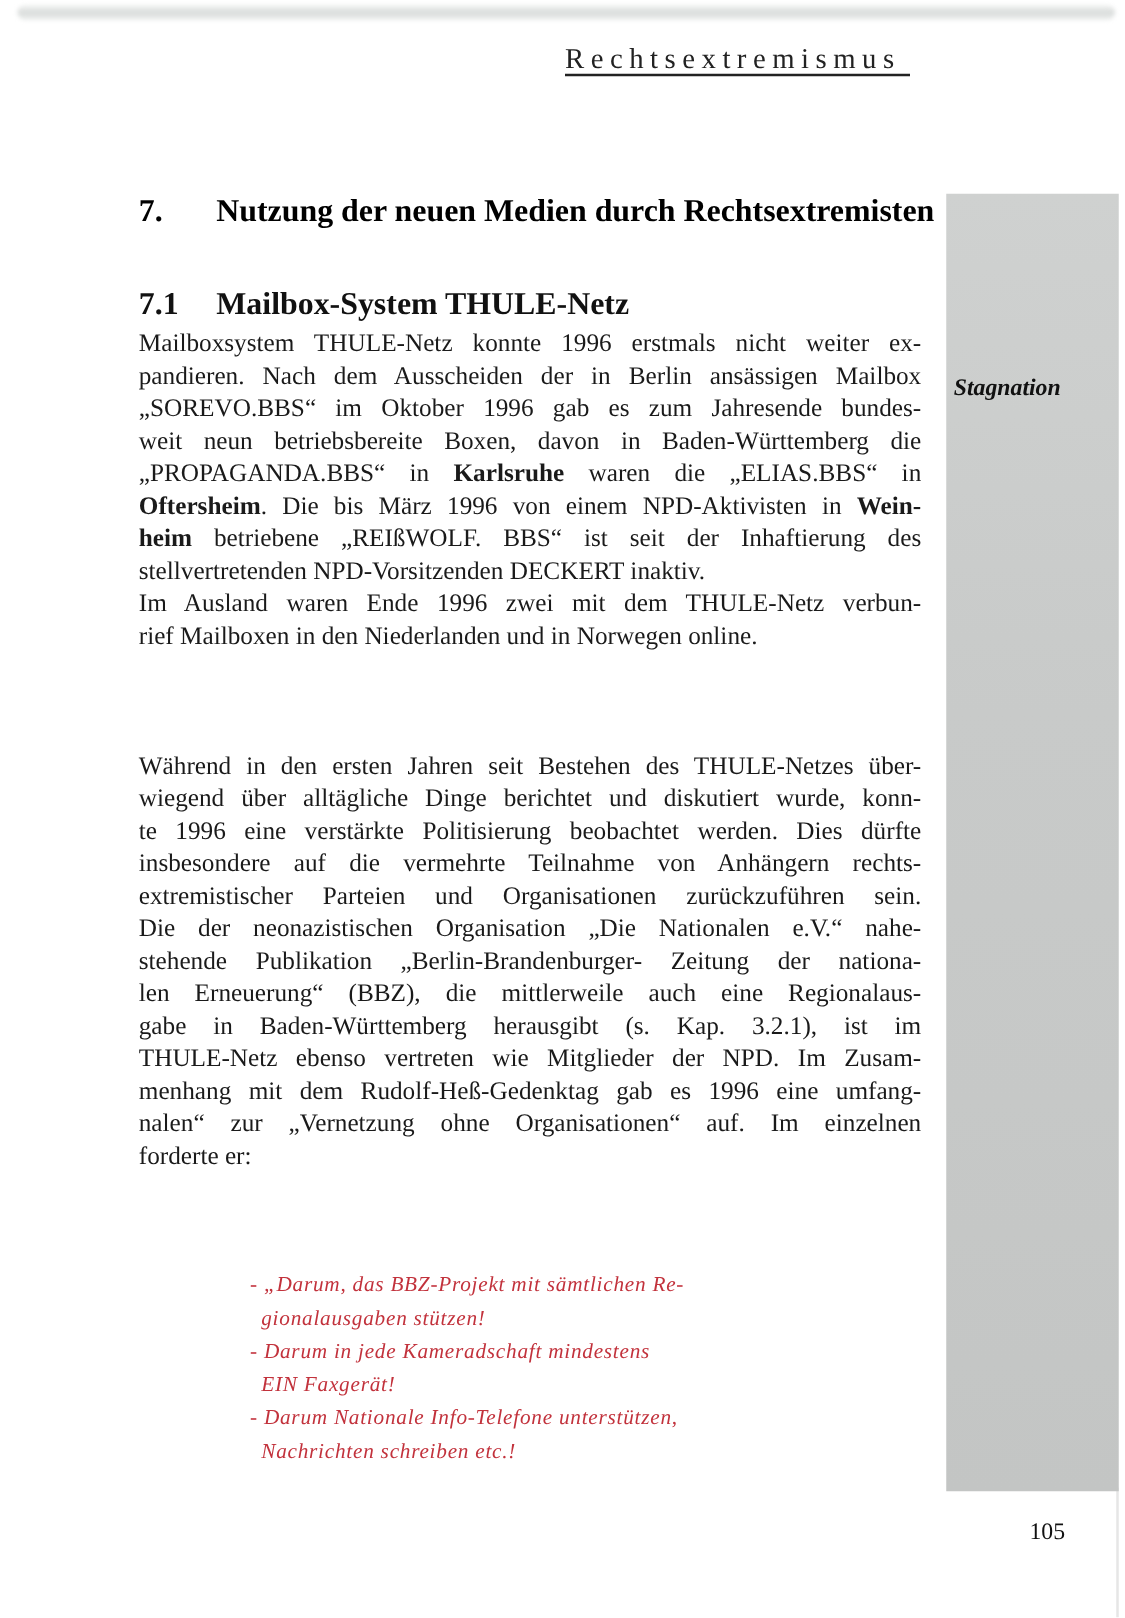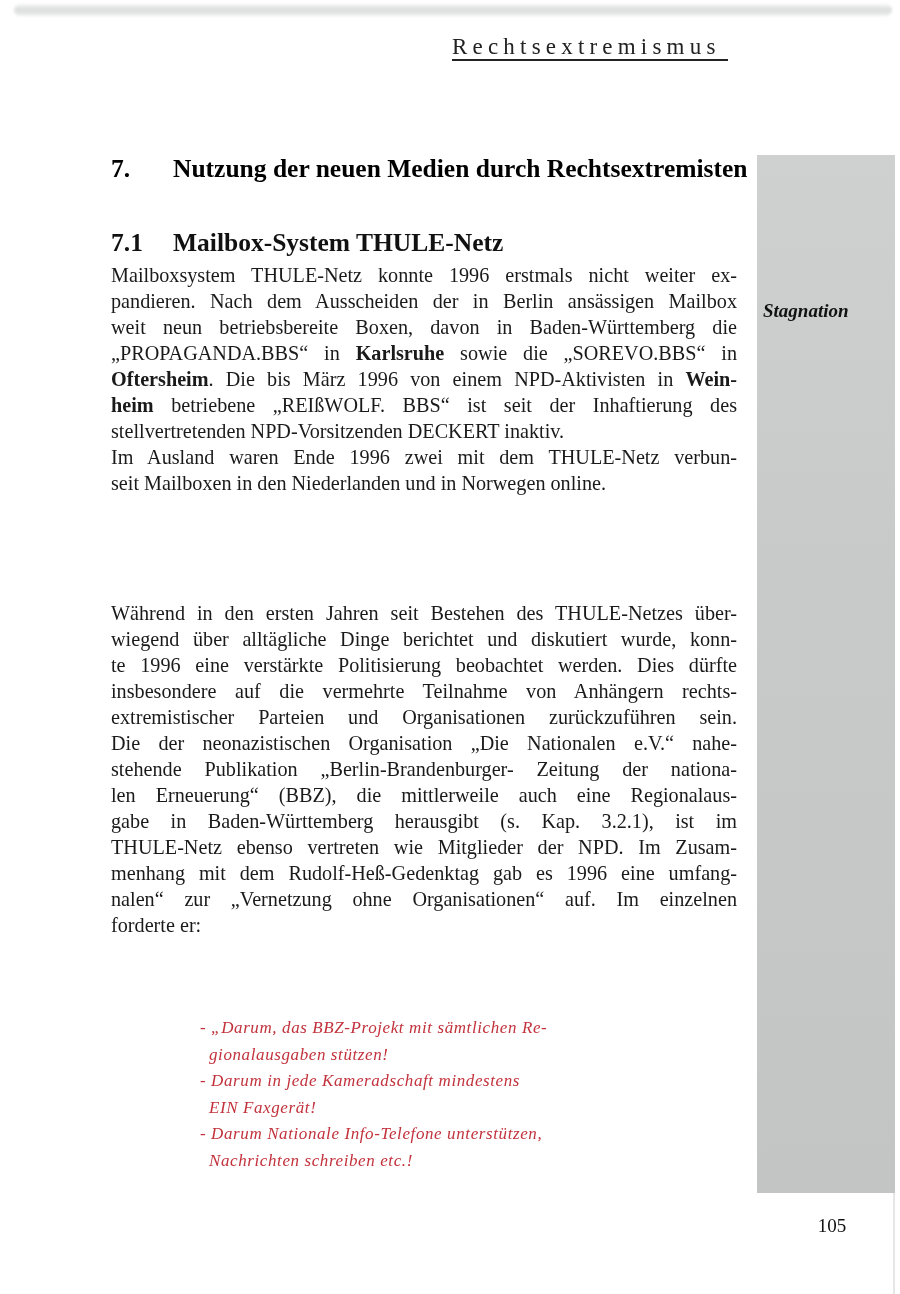--- a/index.html
+++ b/index.html
@@ -55,21 +55,21 @@
   .p2 { top:600px; }
   .quote {
     position:absolute; left:200px; top:1015px; width:500px;
     font-size:17px; line-height:26.5px; font-style:italic;
     color:#c2323c; letter-spacing:0.6px;
   }
   .quote .item { display:block; }
   .quote .cont { display:block; padding-left:9px; }
   .page-number {
     position:absolute; left:812px; top:1215px; width:40px;
-    font-size:19px; color:#111; text-align:center;
+    font-size:19px; color:#111; text-align:right;
   }
 </style>
 </head>
 <body>
 
 <div class="scan-bar"></div>
 <div class="right-edge"></div>
 
 <div class="running-head">Rechtsextremismus</div>
 <div class="running-rule"></div>
@@ -81,27 +81,28 @@
   <span class="h-num">7.</span><span>Nutzung der neuen Medien durch Rechtsextremisten</span>
 </div>
 
 <div class="h2">
   <span class="h-num">7.1</span><span>Mailbox-System THULE-Netz</span>
 </div>
 
 <div class="para p1">
   <span class="ln">Mailboxsystem THULE-Netz konnte 1996 erstmals nicht weiter ex-</span>
   <span class="ln">pandieren. Nach dem Ausscheiden der in Berlin ansässigen Mailbox</span>
+  <span class="ln">„SOREVO.BBS“ im Oktober 1996 gab es zum Jahresende bundes-</span>
   <span class="ln">weit neun betriebsbereite Boxen, davon in Baden-Württemberg die</span>
-  <span class="ln"><span>„PROPAGANDA.BBS“ in </span><b>Karlsruhe</b><span> sowie die „SOREVO.BBS“ in</span></span>
+  <span class="ln"><span>„PROPAGANDA.BBS“ in </span><b>Karlsruhe</b><span> waren die „ELIAS.BBS“ in</span></span>
   <span class="ln"><b>Oftersheim</b><span>. Die bis März 1996 von einem NPD-Aktivisten in </span><b>Wein-</b></span>
   <span class="ln"><b>heim</b><span> betriebene „REIßWOLF. BBS“ ist  seit der Inhaftierung des</span></span>
   <span class="ln last">stellvertretenden NPD-Vorsitzenden DECKERT inaktiv.</span>
   <span class="ln">Im Ausland waren Ende 1996 zwei mit dem THULE-Netz verbun-</span>
-  <span class="ln last">seit Mailboxen in den Niederlanden und in Norwegen online.</span>
+  <span class="ln last">rief Mailboxen in den Niederlanden und in Norwegen online.</span>
 </div>
 
 <div class="para p2">
   <span class="ln">Während in den ersten Jahren seit Bestehen des THULE-Netzes über-</span>
   <span class="ln">wiegend über alltägliche Dinge berichtet und diskutiert wurde, konn-</span>
   <span class="ln">te 1996 eine verstärkte Politisierung beobachtet werden. Dies dürfte</span>
   <span class="ln">insbesondere auf die vermehrte Teilnahme von Anhängern rechts-</span>
   <span class="ln">extremistischer Parteien und Organisationen zurückzuführen sein.</span>
   <span class="ln">Die der neonazistischen Organisation „Die Nationalen e.V.“ nahe-</span>
   <span class="ln">stehende Publikation „Berlin-Brandenburger- Zeitung der nationa-</span>

